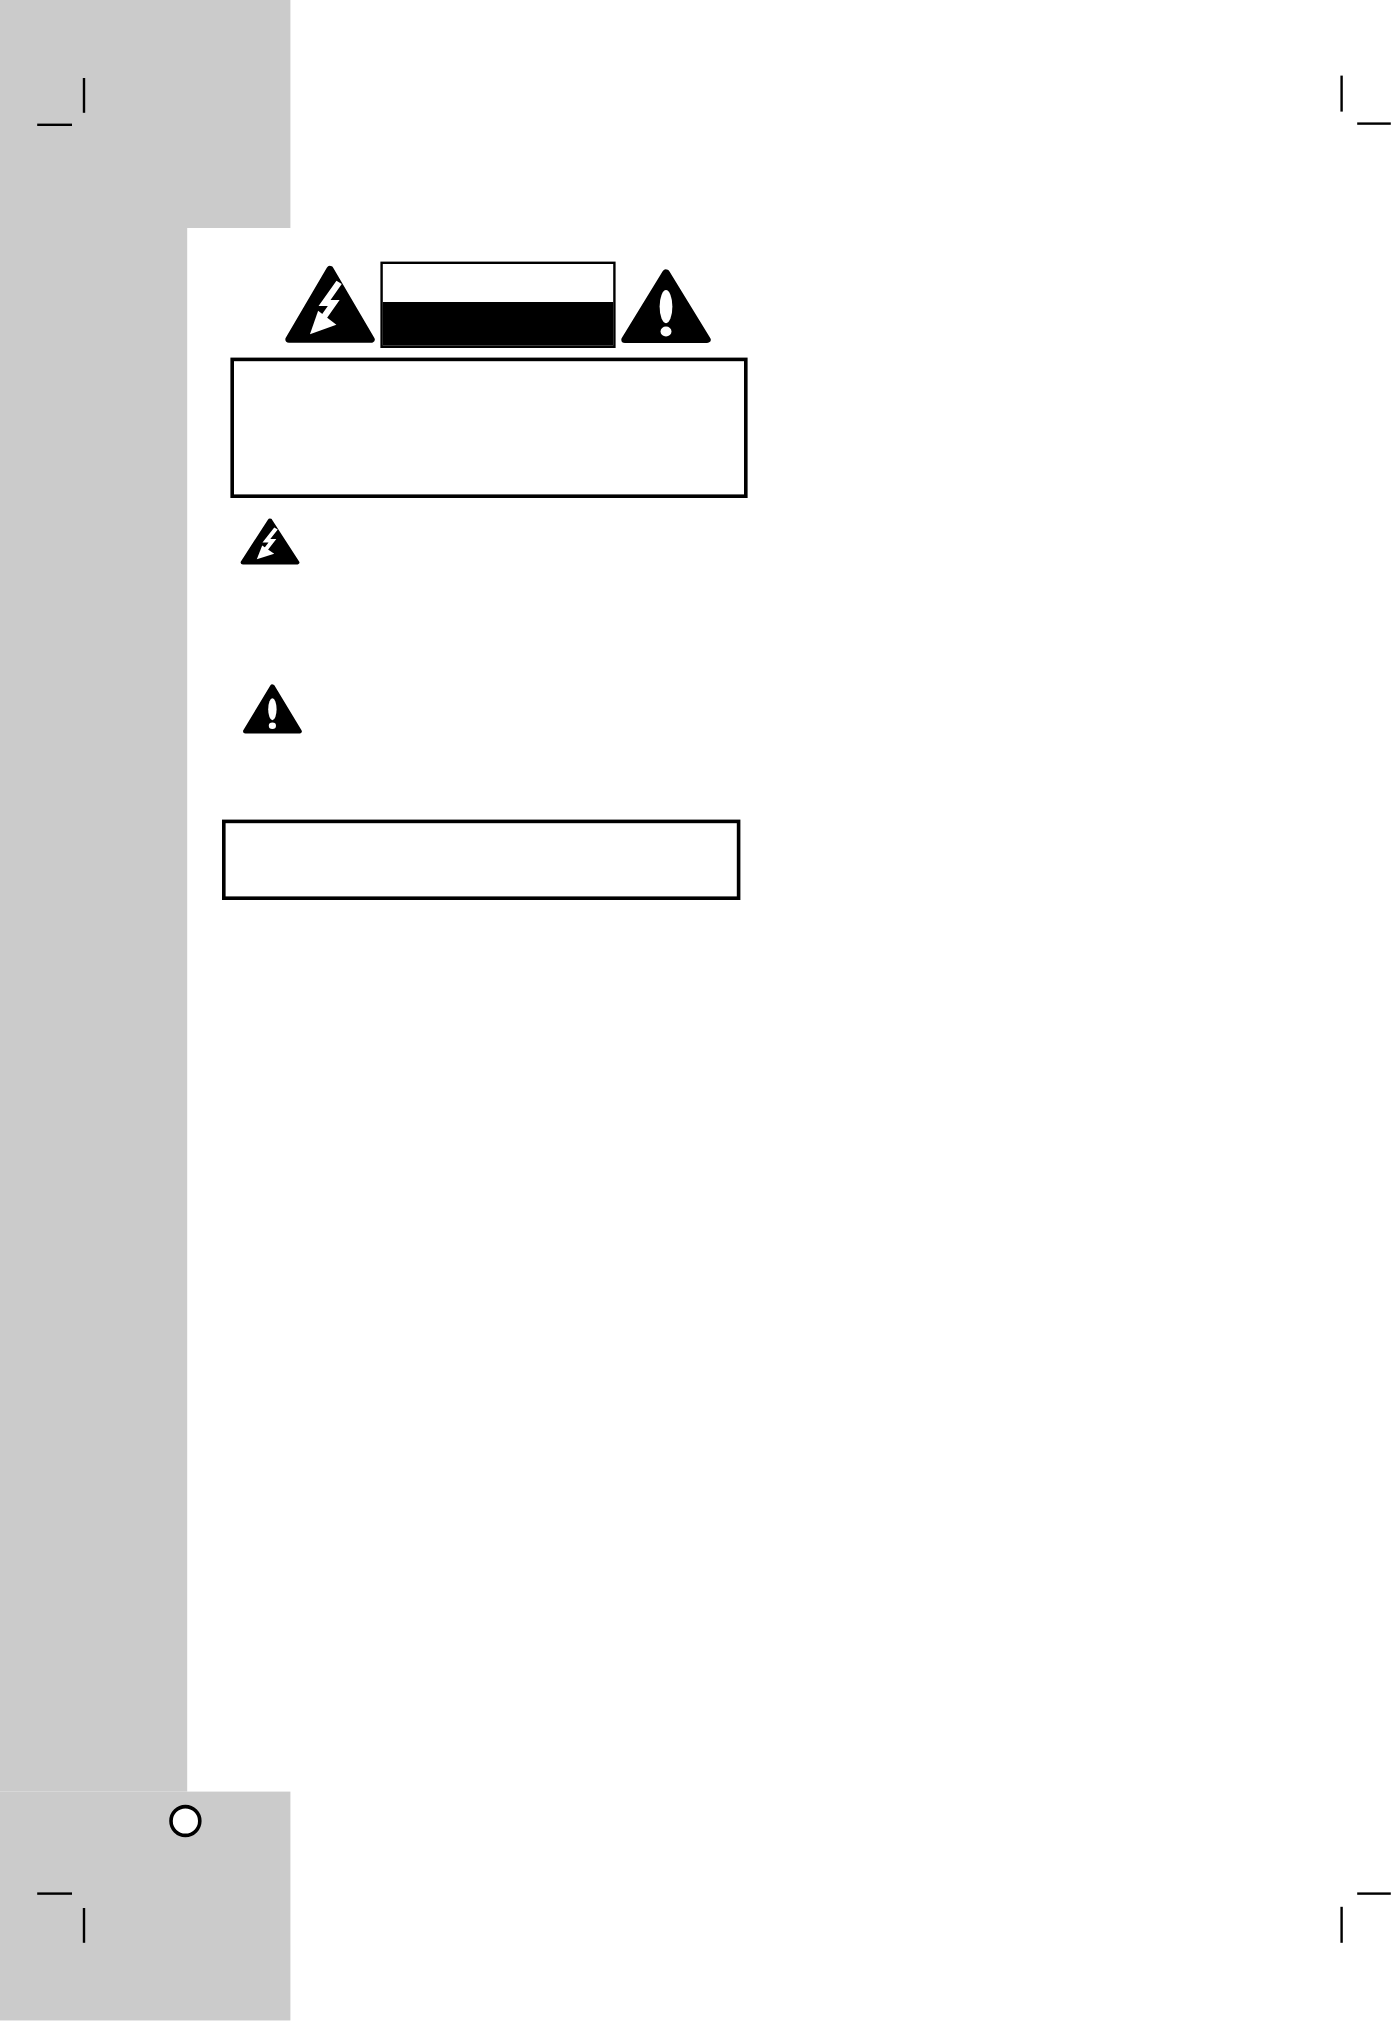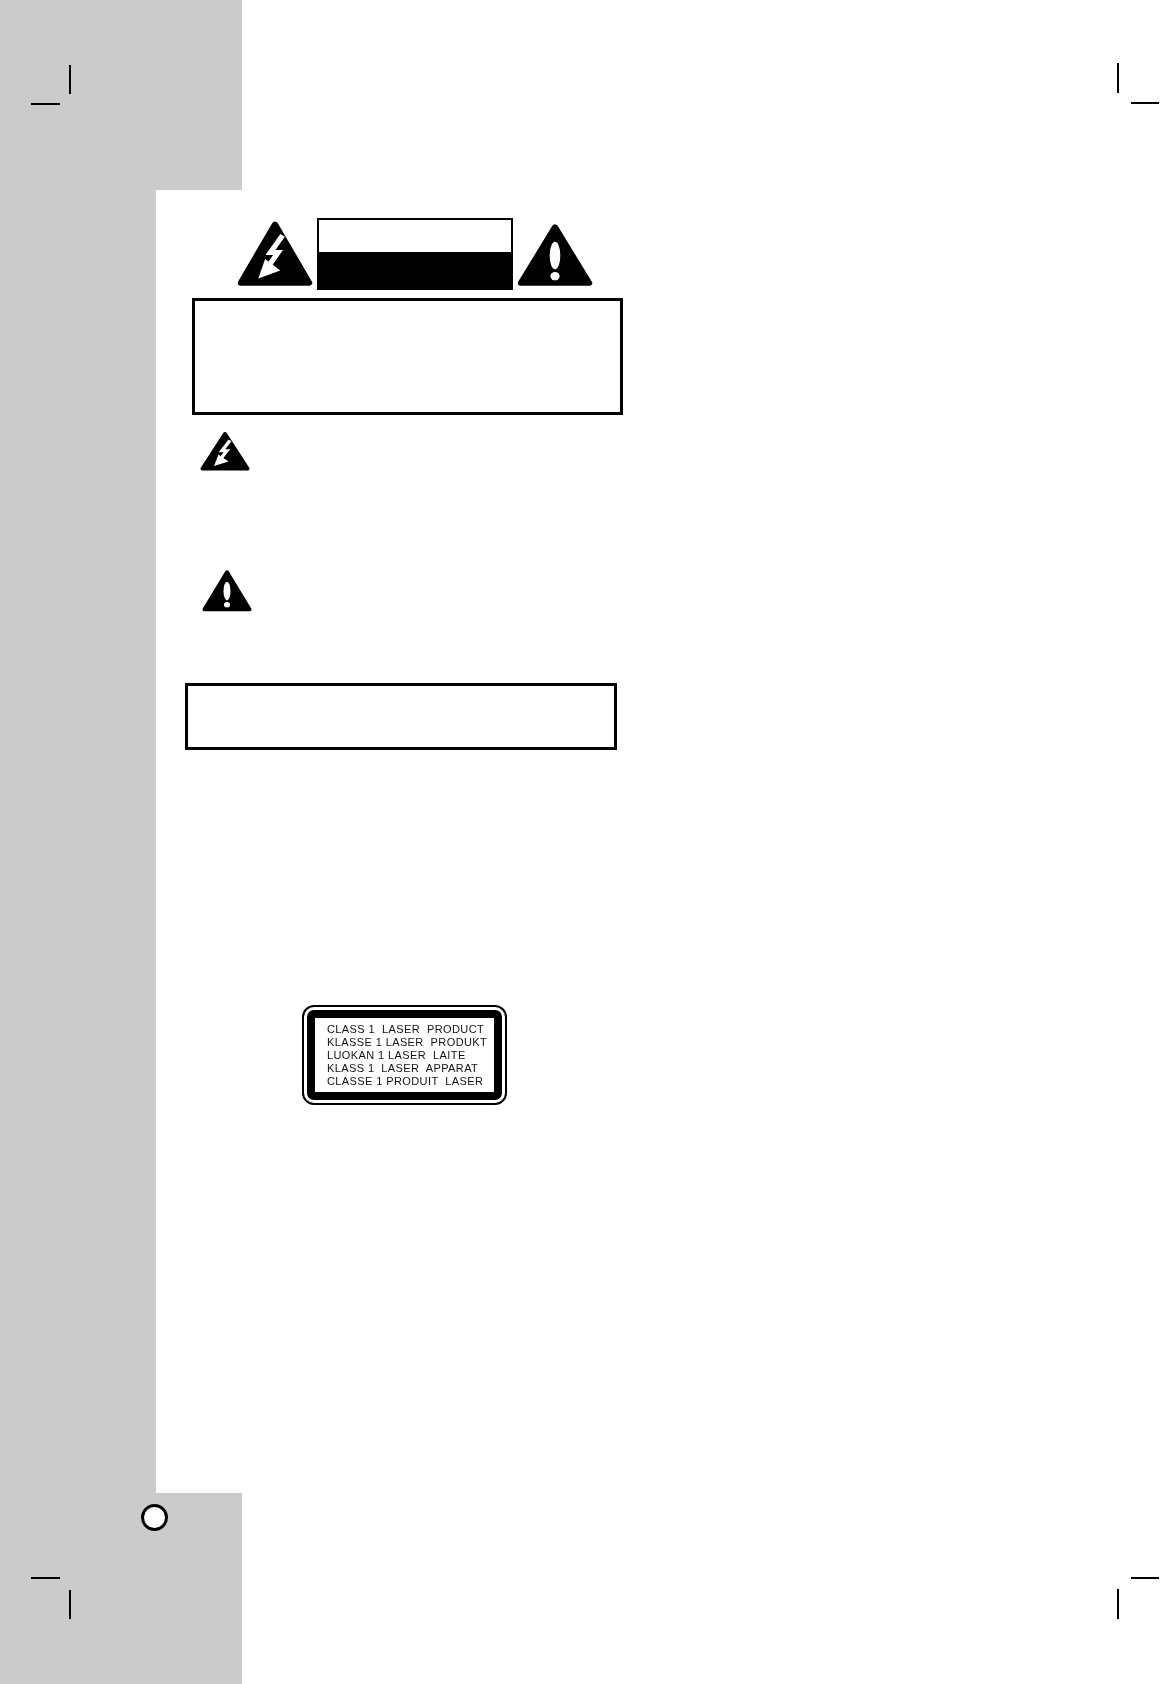--- a/index.html
+++ b/index.html
@@ -146,27 +146,16 @@
   </div>
 
   <div class="abs tri-exclaim-small">
     <svg viewBox="0 0 100 100" preserveAspectRatio="none" aria-hidden="true">
       <polygon points="50,9 95,90 5,90" fill="#000" stroke="#000" stroke-width="8" stroke-linejoin="round"></polygon>
       <ellipse cx="50" cy="50" rx="7" ry="20" fill="#fff"></ellipse>
       <circle cx="50" cy="80" r="6" fill="#fff"></circle>
     </svg>
   </div>
 
-  <div class="abs laser-label">
-    <div class="laser-label-frame">
-      <div class="laser-label-text">
-        <span class="laser-line">CLASS 1  LASER  PRODUCT</span>
-        <span class="laser-line">KLASSE 1 LASER  PRODUKT</span>
-        <span class="laser-line">LUOKAN 1 LASER  LAITE</span>
-        <span class="laser-line">KLASS 1  LASER  APPARAT</span>
-        <span class="laser-line">CLASSE 1 PRODUIT  LASER</span>
-      </div>
-    </div>
-  </div>
 
   <div class="abs page-circle"></div>
 
 </div>
 
 </body></html>

